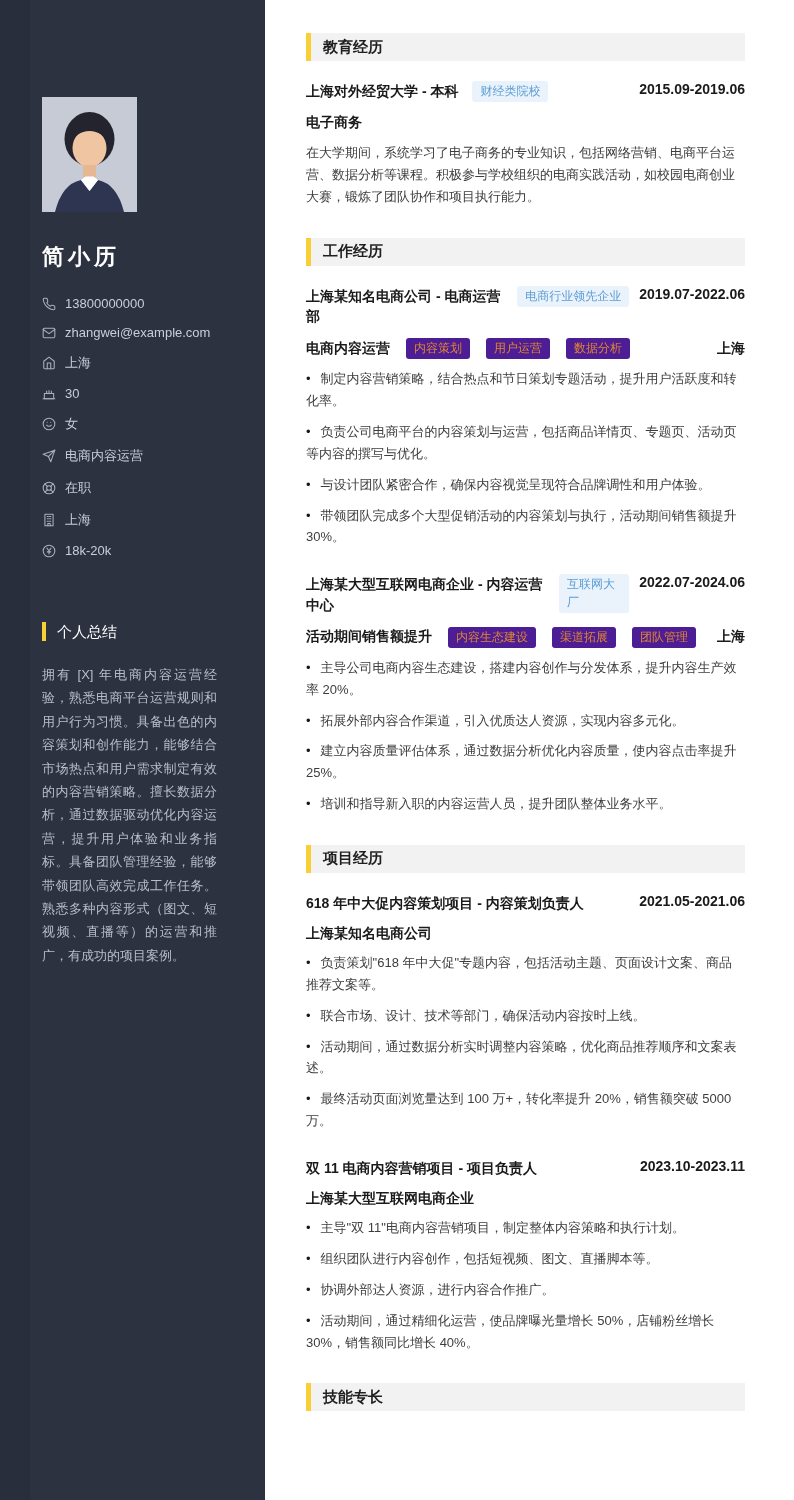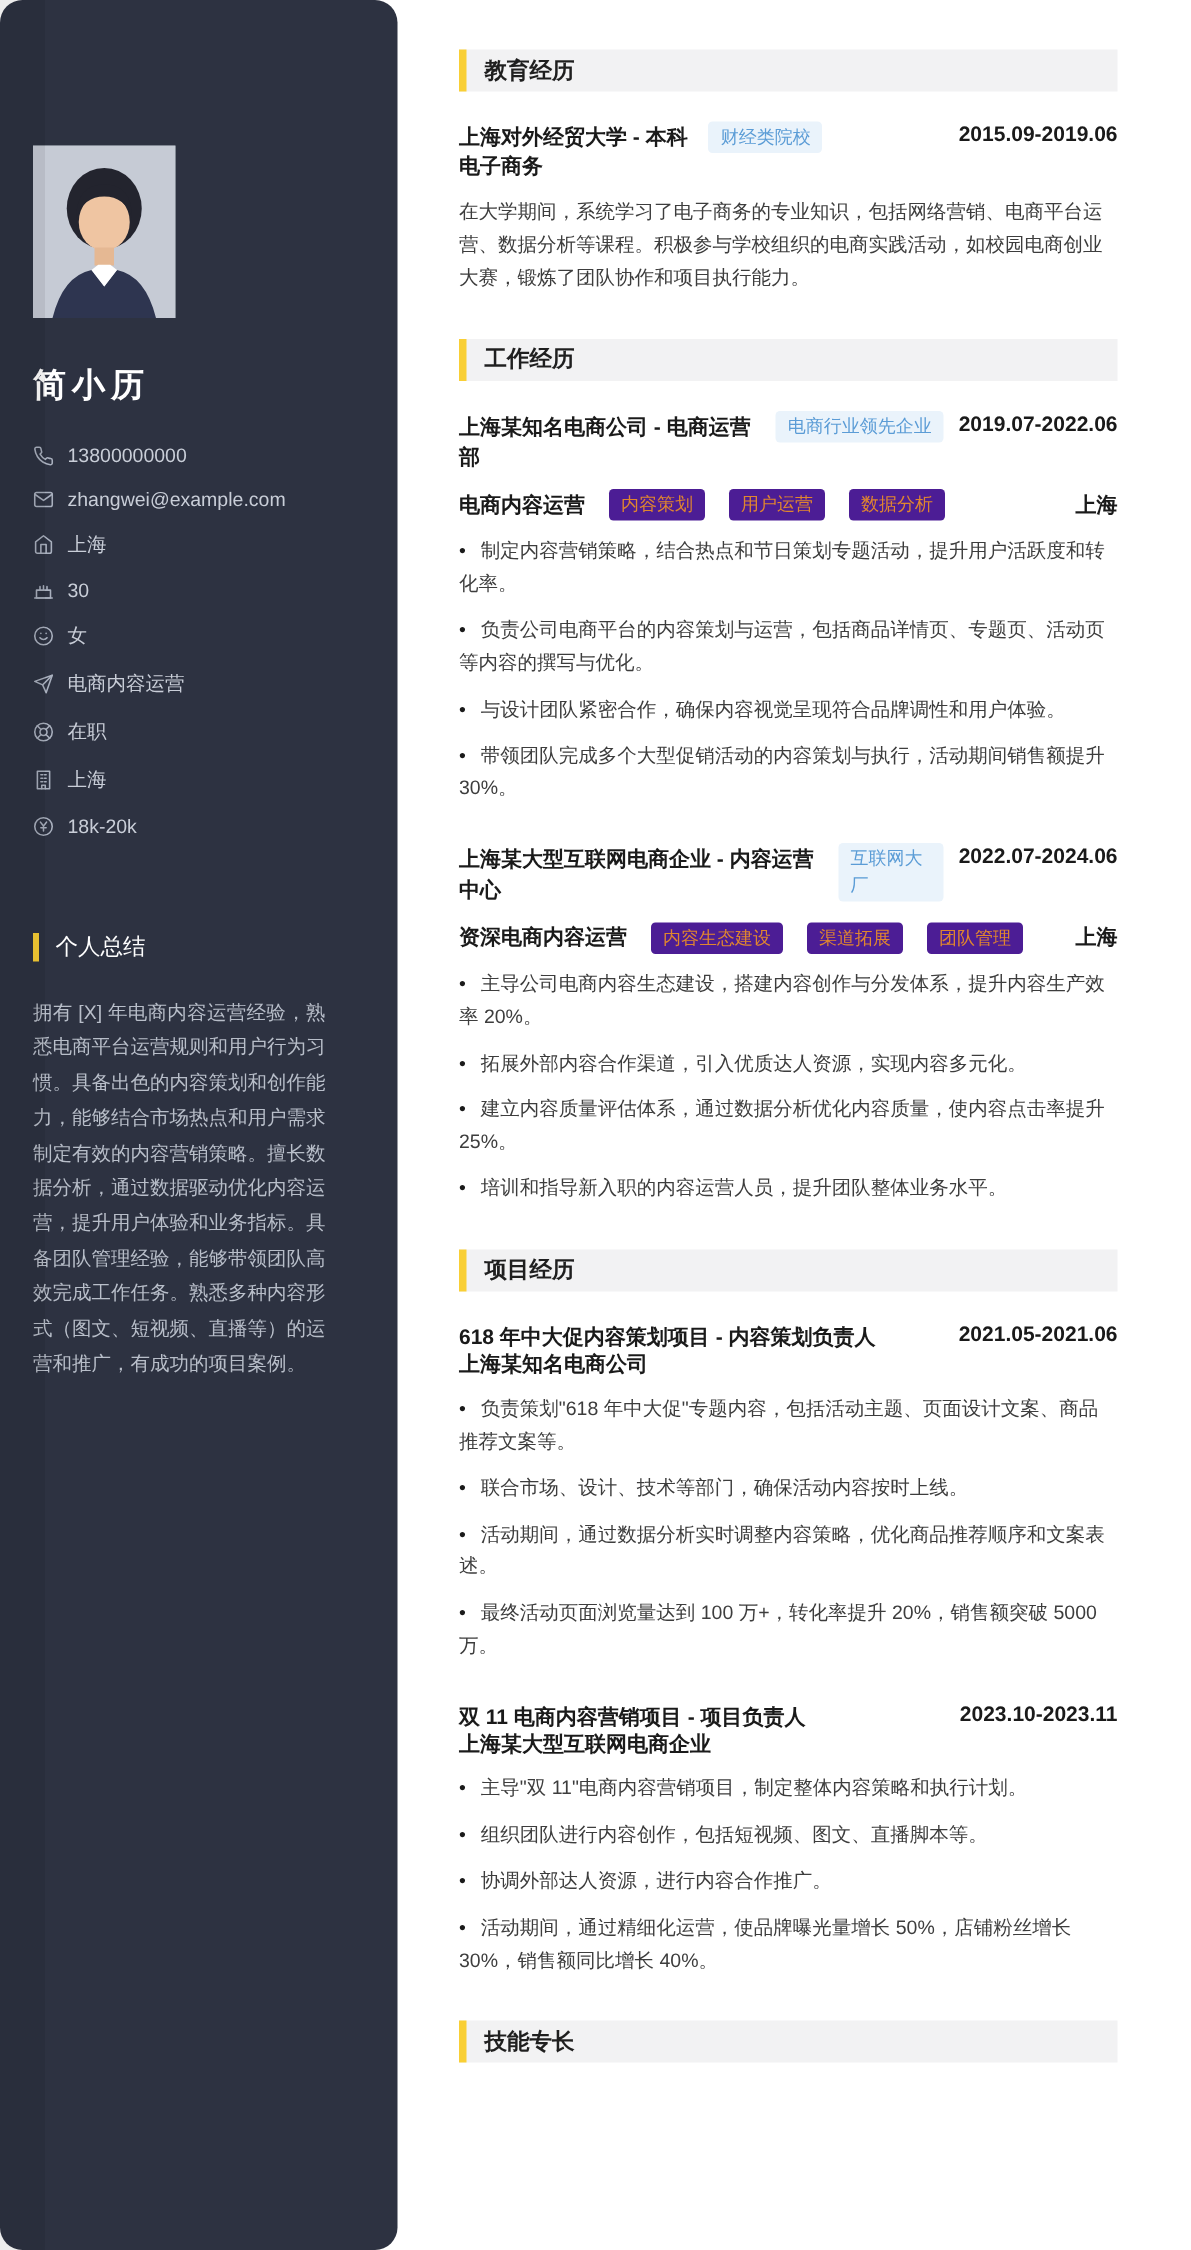--- a/index.html
+++ b/index.html
@@ -7,22 +7,21 @@
     width:794px;height:1500px;overflow:hidden;background:#ffffff;
     font-family:"Liberation Sans","DejaVu Sans",sans-serif;
     -webkit-font-smoothing:antialiased;
   }
   .page{display:flex;width:794px;height:1500px;}
 
   
   .sidebar{
     position:relative;width:265px;min-width:265px;height:1500px;
     background:#2D3241;color:#fff;box-sizing:border-box;
-    padding:97px 48px 40px 22px;
-    border-radius:15px;
+    padding:97px 48px 40px 42px;
   }
   .sidebar-edge{position:absolute;left:0;top:0;width:30px;height:100%;background:rgba(0,0,0,.07);}
   .photo{width:95px;height:115px;overflow:hidden;background:#C6CBD5;}
   .photo svg{display:block;}
   .name{margin:30px 0 0 0;font-size:22px;font-weight:bold;letter-spacing:4px;color:#ffffff;}
   .contacts{list-style:none;margin:24px 0 0 0;padding:0;}
   .contacts li{display:flex;align-items:center;gap:9px;margin-bottom:14px;font-size:13px;color:#C9CED8;}
   .contacts li svg{flex:none;}
   .icon{display:inline-flex;color:#A9B0BE;}
   .s-header{margin-top:64px;border-left:4px solid #F9CF35;padding-left:11px;font-size:15px;font-weight:normal;color:#ffffff;line-height:19px;}
@@ -48,21 +47,21 @@
   }
   .tag-blue.narrow{flex:0 1 auto;max-width:70px;}
   .date{margin-left:auto;padding-left:10px;font-size:14px;font-weight:bold;color:#1A1A1A;white-space:nowrap;}
   .role-row{display:flex;align-items:center;margin-top:12px;}
   .role{font-size:14px;font-weight:bold;color:#1A1A1A;}
   .tag-orange{
     margin-left:16px;font-size:12px;color:#E0862F;background:#4c1d95;
     padding:2px 8px;border-radius:3px;
   }
   .loc{margin-left:auto;font-size:14px;font-weight:bold;color:#1A1A1A;}
-  .sub{font-size:14px;font-weight:bold;color:#1A1A1A;}
+  .sub{margin-top:12px;font-size:14px;font-weight:bold;color:#1A1A1A;}
   .desc{margin:10px 0 0 0;font-size:13px;color:#3D3D3D;line-height:1.68;}
   .bullets{margin-top:2px;}
   .bullet{margin-top:9px;font-size:13px;color:#3D3D3D;line-height:1.68;}
   .bullet::before{content:"•";margin-right:10px;color:#1A1A1A;}
 </style>
 </head>
 <body>
 
 <div class="page">
 
@@ -212,21 +211,21 @@
         </div>
       </div>
 
       <div class="entry">
         <div class="row">
           <span class="e-title narrow">上海某大型互联网电商企业 - 内容运营中心</span>
           <span class="tag-blue narrow">互联网大厂</span>
           <span class="date">2022.07-2024.06</span>
         </div>
         <div class="role-row">
-          <span class="role">资深电商内容运营</span>
+          <span class="role">活动期间销售额提升</span>
           <span class="tag-orange">内容生态建设</span>
           <span class="tag-orange">渠道拓展</span>
           <span class="tag-orange">团队管理</span>
           <span class="loc">上海</span>
         </div>
         <div class="bullets">
           <div class="bullet">主导公司电商内容生态建设，搭建内容创作与分发体系，提升内容生产效率 20%。</div>
           <div class="bullet">拓展外部内容合作渠道，引入优质达人资源，实现内容多元化。</div>
           <div class="bullet">建立内容质量评估体系，通过数据分析优化内容质量，使内容点击率提升 25%。</div>
           <div class="bullet">培训和指导新入职的内容运营人员，提升团队整体业务水平。</div>

